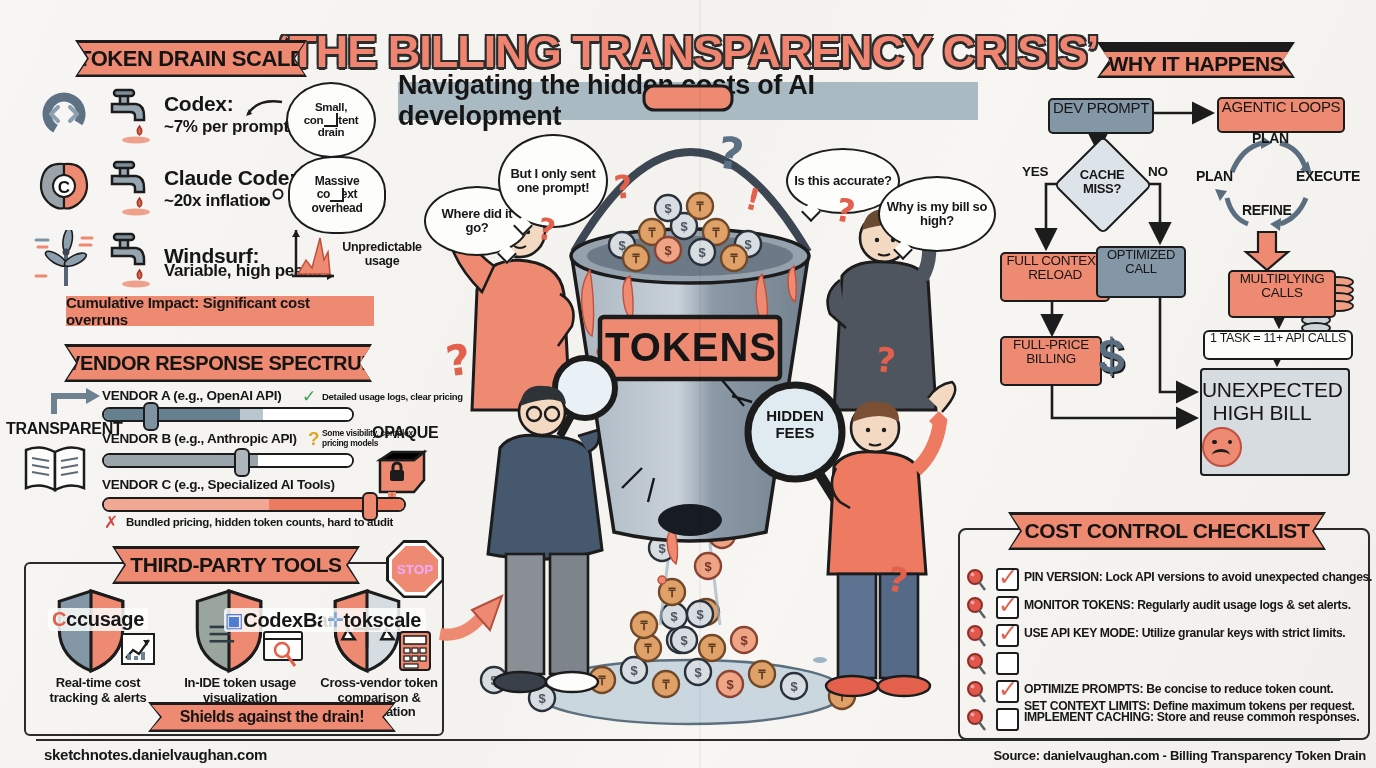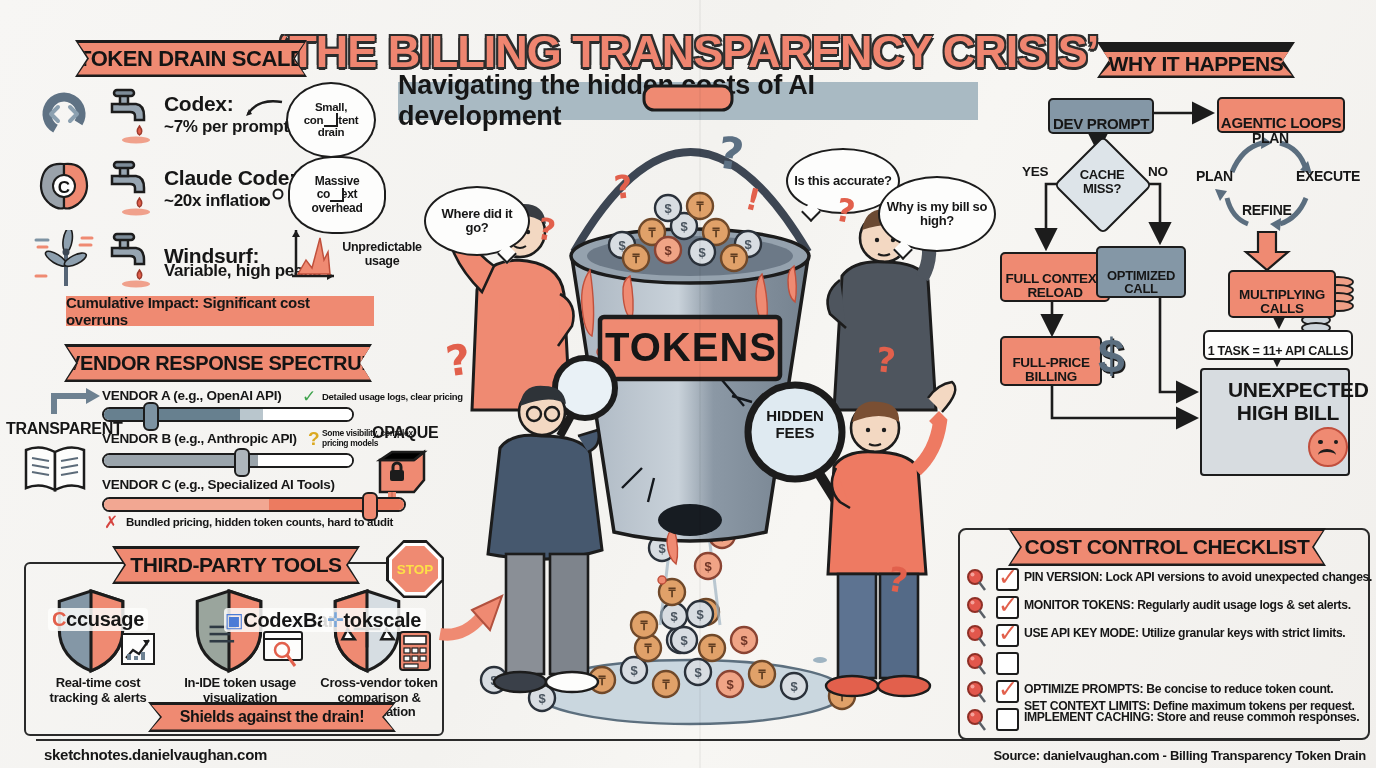--- a/index.html
+++ b/index.html
@@ -8,22 +8,22 @@
         font-family:"Liberation Sans","DejaVu Sans",sans-serif;color:#161616;}
   #page::after{content:"";position:absolute;left:699px;top:0;width:2px;height:768px;background:rgba(0,0,0,.04);}
   .abs{position:absolute;}
   
   .ribbon{position:absolute;background:#1c1c1c;clip-path:polygon(0 0,100% 0,calc(100% - 12px) 50%,100% 100%,0 100%,12px 50%);display:flex;}
   .ribbon>span{flex:1;margin:2.5px 3px;background:#ef8a72;clip-path:polygon(0 0,100% 0,calc(100% - 11px) 50%,100% 100%,0 100%,11px 50%);
        display:flex;align-items:center;justify-content:center;font-weight:800;color:#141414;letter-spacing:-.4px;white-space:nowrap;}
   .hl{position:absolute;font-weight:800;display:flex;align-items:center;justify-content:center;letter-spacing:-.3px;}
   
   .t{position:absolute;font-weight:800;letter-spacing:-.3px;white-space:nowrap;}
-  .box{position:absolute;border:2.5px solid #1c1c1c;border-radius:5px;display:flex;align-items:flex-end;justify-content:center;
-       text-align:center;font-weight:700;letter-spacing:-.3px;line-height:1.05;}
+  .box{position:absolute;border:2.5px solid #1c1c1c;border-radius:5px;display:flex;align-items:flex-start;justify-content:center;
+       text-align:center;font-weight:400;letter-spacing:-.3px;line-height:1.05;}
   .salmon{background:#ef8a72;}
   .slate{background:#8497a6;}
   .bubble{position:absolute;background:#fdfdfc;border:2.5px solid #1c1c1c;border-radius:50%;display:flex;align-items:center;justify-content:center;
        text-align:center;font-weight:800;font-size:13px;line-height:1.1;letter-spacing:-.3px;padding:4px;}
   .bubble::after{content:"";position:absolute;width:12px;height:12px;background:#fdfdfc;border-right:2.5px solid #1c1c1c;border-bottom:2.5px solid #1c1c1c;}
   .tail-br::after{right:14px;bottom:-7px;transform:rotate(45deg);}
   .tail-bl::after{left:16px;bottom:-7px;transform:rotate(45deg);}
   .qm{position:absolute;font-weight:900;font-family:"DejaVu Sans",sans-serif;}
   
   .track{position:absolute;height:11px;border:2.5px solid #1c1c1c;border-radius:8px;background:#fff;}
@@ -208,21 +208,21 @@
   <div class="t" style="left:126px;top:516px;font-size:11.5px;">Bundled pricing, hidden token counts, hard to audit</div>
 
   
   <div class="abs" style="left:24px;top:562px;width:416px;height:170px;border:2.5px solid #2a2a2a;border-radius:6px;"></div>
   <div class="ribbon" style="left:112px;top:546px;width:248px;height:38px;font-size:21px;">
     <span>THIRD-PARTY TOOLS</span>
     </div>
   <div class="oct" style="left:386px;top:540px;width:58px;height:58px;background:#1c1c1c;">
     <div class="oct" style="inset:2.5px;background:#fff;"></div>
     <div class="oct" style="inset:6px;background:#ef8a72;"></div>
-    <span style="position:relative;font-weight:900;font-size:13.5px;color:#fde047;">STOP</span>
+    <span style="position:relative;font-weight:900;font-size:13.5px;color:#f0abfc;">STOP</span>
   </div>
   <line></line>
 
   
   <svg class="abs" style="left:48px;top:588px" width="86" height="86" viewBox="0 0 74 84">
     <path d="M37 3 L68 13 V40 Q68 68 37 81 Q6 68 6 40 V13 Z" fill="#8497a6" stroke="#1c1c1c" stroke-width="3"></path>
     <path d="M37 3 L68 13 V40 Q68 68 37 81 Z" fill="#ef8a72" stroke="#1c1c1c" stroke-width="3"></path>
   </svg>
   <div class="t" style="left:48px;top:608px;width:100px;text-align:center;font-size:20px;background:rgba(253,253,252,.85);border-radius:4px;">
     <span style="color:#e2604c;font-weight:900;">C</span><span>ccusage</span></div>
@@ -455,20 +455,23 @@
   <div class="t" style="left:602px;top:325px;width:178px;text-align:center;font-size:40px;font-weight:900;letter-spacing:1px;">TOKENS</div>
   <div class="abs" style="left:760px;top:408px;width:70px;text-align:center;font-weight:800;font-size:15px;line-height:1.1;">
     <div>HIDDEN</div>
     <div>FEES</div>
   </div>
 
   
   <div class="bubble tail-br" style="left:424px;top:186px;width:94px;height:58px;">
     <span>Where did it go?</span>
     </div>
+  <div class="bubble tail-bl" style="left:498px;top:134px;width:98px;height:82px;">
+    <span>But I only sent one prompt!</span>
+    </div>
   <div class="bubble tail-bl" style="left:786px;top:148px;width:102px;height:54px;">
     <span>Is this accurate?</span>
     </div>
   <div class="bubble tail-bl" style="left:878px;top:176px;width:106px;height:64px;">
     <span>Why is my bill so high?</span>
     </div>
 
   
   <span class="qm" style="left:446px;top:336px;font-size:42px;color:#e2604c;transform:rotate(-8deg);">?</span>
   <span class="qm" style="left:538px;top:212px;font-size:30px;color:#e2604c;transform:rotate(10deg);">?</span>
@@ -572,21 +575,21 @@
     <span style="display:block;width:120px;">UNEXPECTED HIGH BILL</span>
     <span class="sad" style="position:relative;margin-top:3px;">
         <i class="l"></i>
         <i class="r"></i>
         <u></u>
       </span>
   </div>
 
   
   <div class="abs" style="left:958px;top:528px;width:408px;height:208px;border:2.5px solid #2a2a2a;border-radius:8px;"></div>
-  <div class="ribbon" style="left:1008px;top:528px;width:318px;height:38px;font-size:21px;">
+  <div class="ribbon" style="left:1008px;top:512px;width:318px;height:38px;font-size:21px;">
     <span>COST CONTROL CHECKLIST</span>
     </div>
 
   
   <svg class="abs" style="left:966px;top:568px" width="22" height="24" viewBox="0 0 22 24">
       <circle cx="9" cy="9" r="7" fill="#e2574c" stroke="#8e2f26" stroke-width="2"></circle>
       <line x1="13" y1="14" x2="19" y2="22" stroke="#5a5f66" stroke-width="2.5"></line>
       <circle cx="6.5" cy="6.5" r="2" fill="#f4a29a"></circle>
     </svg>
   <svg class="abs" style="left:966px;top:596px" width="22" height="24" viewBox="0 0 22 24">

